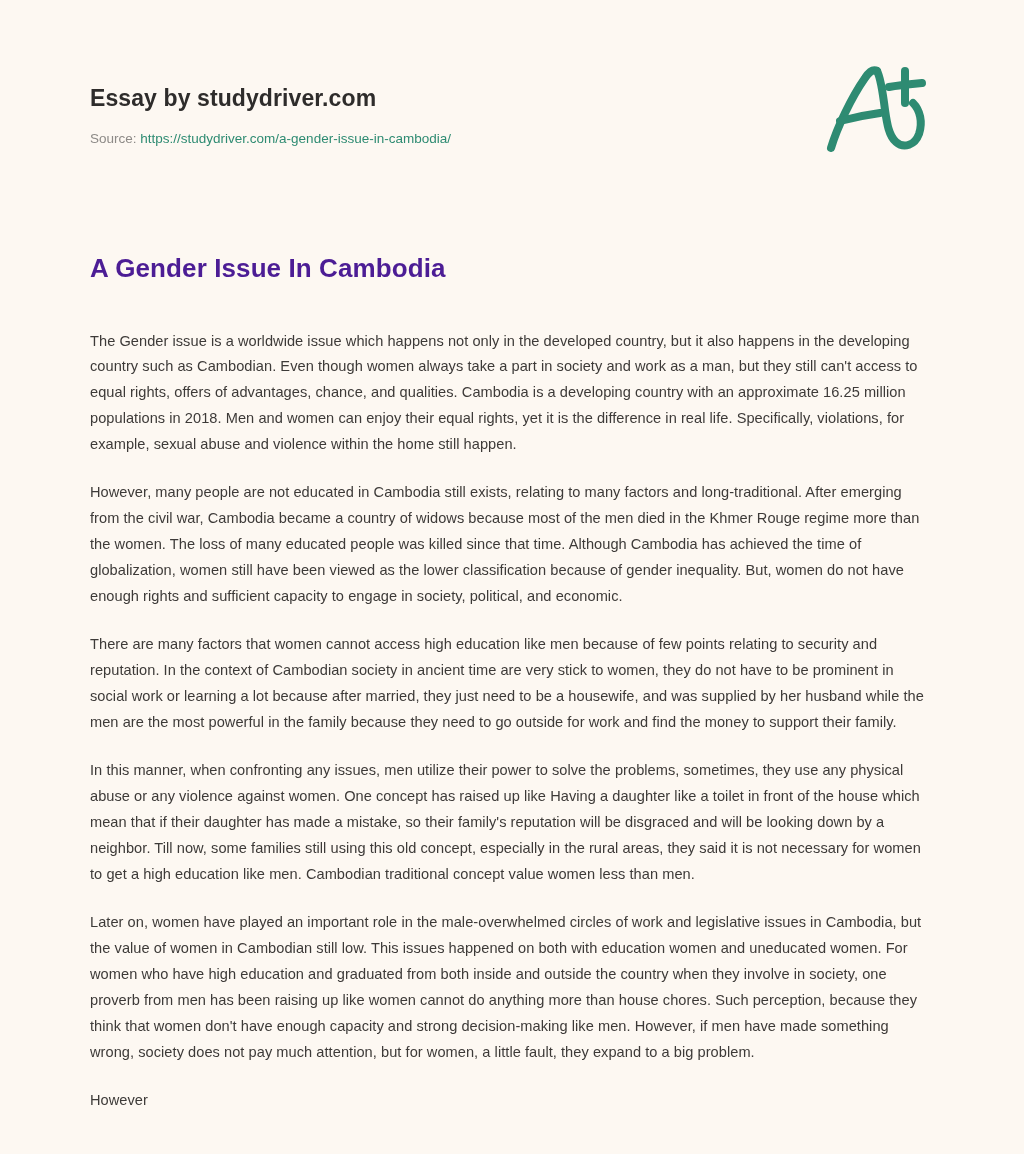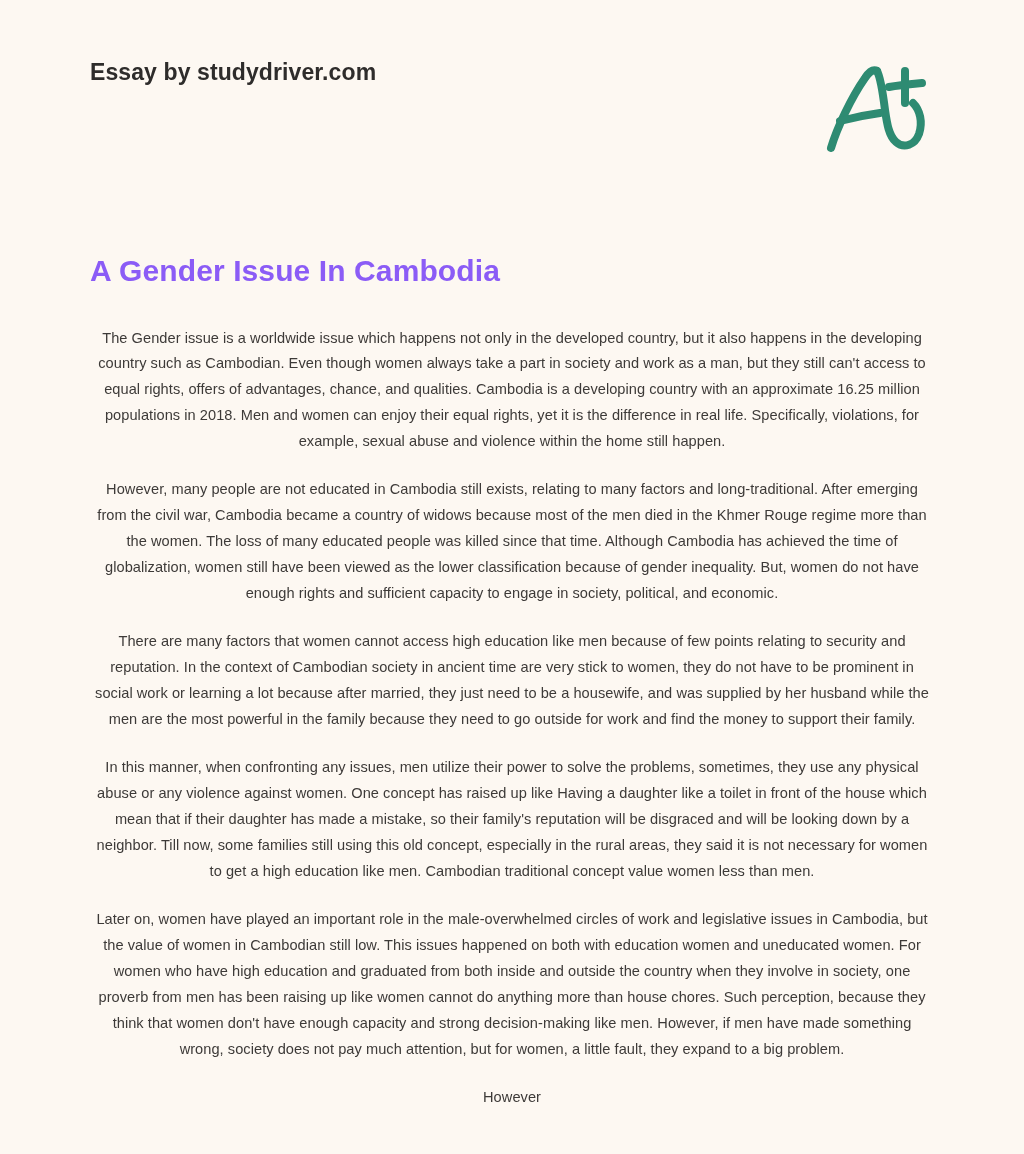--- a/index.html
+++ b/index.html
@@ -20,21 +20,21 @@
     position: relative;
     width: 1024px;
     height: 1154px;
     box-sizing: border-box;
     padding: 0 90px;
   }
 
   
   .header {
     position: relative;
-    padding-top: 59px;
+    padding-top: 85px;
     height: 148px;
     box-sizing: border-box;
   }
 
   .brand-line {
     font-size: 23px;
     font-weight: bold;
     color: #2e2c2b;
     letter-spacing: 0.1px;
     line-height: 1.2;
@@ -60,52 +60,56 @@
     right: -5px;
     width: 118px;
     height: 92px;
   }
   .logo svg { display: block; width: 118px; height: 92px; }
 
   
   .doc-title {
     margin: 0;
     padding-top: 104px;
-    font-size: 30px;
+    font-size: 26px;
     font-weight: bold;
-    color: #8b5cf6;
+    color: #4c1d95;
     letter-spacing: 0.1px;
     line-height: 1.25;
   }
 
   
   .article {
     padding-top: 28px;
   }
 
   .article p {
-    margin: 8px 0 22px 0;
+    margin: 16px 0 22px 0;
     font-size: 14.6px;
     line-height: 1.78;
     color: #3d3a38;
-    text-align: center;
+    text-align: left;
     letter-spacing: 0.05px;
     max-width: 845px;
   }
   .article p:last-child { margin-bottom: 0; }
 </style>
 </head>
 <body>
 
 <div class="page">
 
   <div class="header">
 
     <div class="brand-line">Essay by studydriver.com</div>
 
+    <div class="source-line">
+      <span>Source:</span>
+      <a class="source-url" href="#">https://studydriver.com/a-gender-issue-in-cambodia/</a>
+    </div>
 
     <div class="logo">
       <svg viewBox="0 0 118 92" xmlns="http://www.w3.org/2000/svg">
         <g fill="none" stroke="#2e8b72" stroke-linecap="round" stroke-linejoin="round">
 
           <path d="M10 86 C 16 66, 30 36, 44 16 C 48 10, 52 7, 56 9" stroke-width="8"></path>
 
           <path d="M56 9 C 60 16, 62 32, 64 48 C 66 62, 68 74, 75 80
                    C 83 87, 94 83, 98 72 C 102 60, 99 48, 92 41" stroke-width="8"></path>
 

